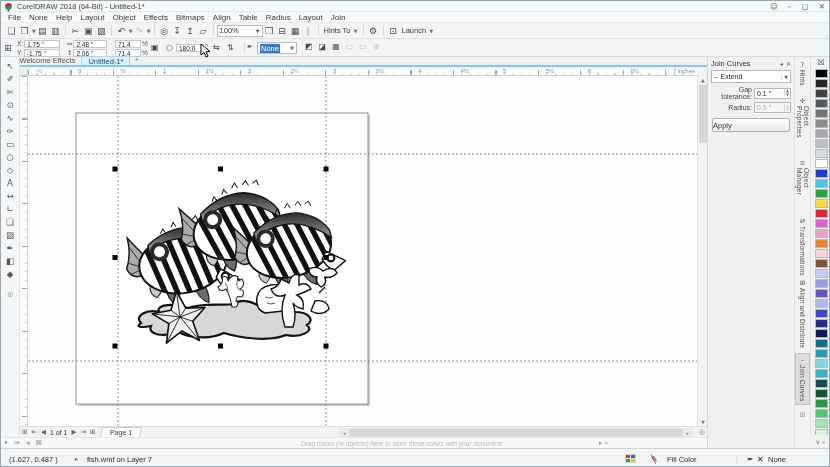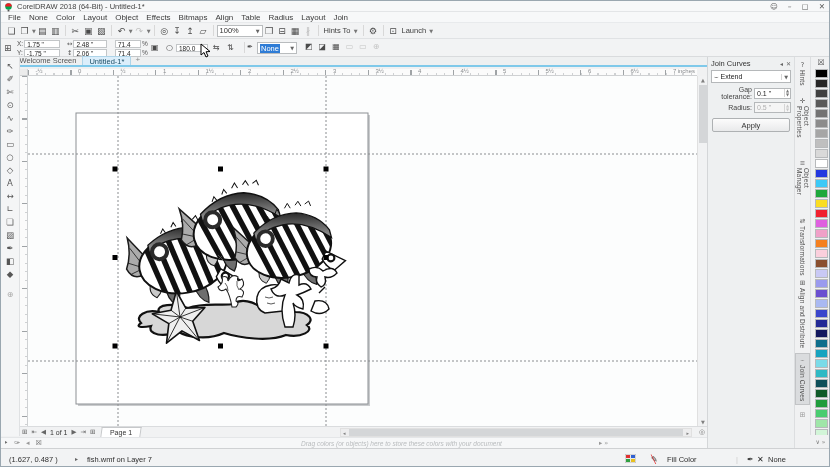--- a/index.html
+++ b/index.html
@@ -93,21 +93,21 @@
   #docker .dcombo { margin:1px 3px 3px 3px; height:13px; background:#fff; border:1px solid #b5b8ba;
                     display:flex; align-items:center; padding:0 2px; font-size:7px; color:#222; }
   #docker .drow { display:flex; align-items:center; margin:2px 3px; gap:2px; }
   #docker .dlabel { width:41px; text-align:right; color:#444; }
   .spin { background:#fff; border:1px solid #b5b8ba; height:11px; flex:1; display:flex; align-items:center;
           padding-left:2px; color:#222; }
   .spin .sarr { margin-left:auto; display:flex; flex-direction:column; font-size:4px; color:#777; line-height:4px;
                 border-left:1px solid #d5d5d5; padding:0 1px; }
   .spin.dis { color:#b0b0b0; background:#f5f5f5; }
   #applybtn { margin:5px 4px; height:14px; background:linear-gradient(#fcfcfc,#e9eaeb); border:1px solid #aeb1b3;
-              border-radius:2px; text-align:center; line-height:13px; font-size:7.5px; color:#333; }
+              border-radius:2px; text-align:left; line-height:13px; font-size:7.5px; color:#333; }
 
   
   #dockertabs { left:793px; top:56px; width:16px; height:391px; background:#f0f1f2; border-left:1px solid #dcdee0;
                 display:flex; flex-direction:column; align-items:center; padding-top:2px; }
   .dtab { width:15px; display:flex; flex-direction:column; align-items:center; padding-top:2px; color:#555; }
   .dtab .dticon { font-size:6.5px; height:8px; }
   .dtab .dttext { writing-mode:vertical-rl; font-size:6.5px; letter-spacing:0.2px; margin-top:1px; color:#4f4f4f; }
   .dtab.active { background:#dadcde; border:1px solid #c2c4c6; }
   #dockertabs .addtab { margin-top:6px; font-size:7px; color:#9a9a9a; }
 
@@ -164,21 +164,21 @@
       <span class="ic">☺</span>
       <span class="ic">–</span>
       <span class="ic">▢</span>
       <span class="ic">✕</span>
     </div>
   </div>
 
   <div class="abs" id="menubar">
       <span class="mi">File</span>
       <span class="mi">None</span>
-      <span class="mi">Color</span>
+      <span class="mi">Help</span>
       <span class="mi">Layout</span>
       <span class="mi">Object</span>
       <span class="mi">Effects</span>
       <span class="mi">Bitmaps</span>
       <span class="mi">Align</span>
       <span class="mi">Table</span>
       <span class="mi">Radius</span>
       <span class="mi">Layout</span>
       <span class="mi">Join</span>
     </div>
@@ -277,21 +277,21 @@
         <span class="pbtn ic dis">⊕</span>
       </span>
   </div>
 
   <svg class="abs" id="cursor" viewBox="0 0 12 16">
     <path d="M1,1 L1,12 L4,9.5 L6,14 L8,13 L6,8.8 L10,8.5 Z" fill="#fff" stroke="#000" stroke-width="1"></path>
   </svg>
 
   <div class="abs" id="tabrow">
     <span class="home ic">⌂</span>
-    <span class="doctab">Welcome Screen</span>
+    <span class="doctab">Welcome Effects</span>
     <span class="doctab active">Untitled-1*</span>
     <span id="newtab">+</span>
   </div>
 
   <div class="abs" id="rulerorigin"></div>
   <div class="abs" id="hruler">
     <span class="runit">inches</span>
   <span class="rlab" style="left: 5.5px;">-½</span>
       <span class="rlab" style="left: 48px;">0</span>
       <span class="rlab" style="left: 90.5px;">½</span>

